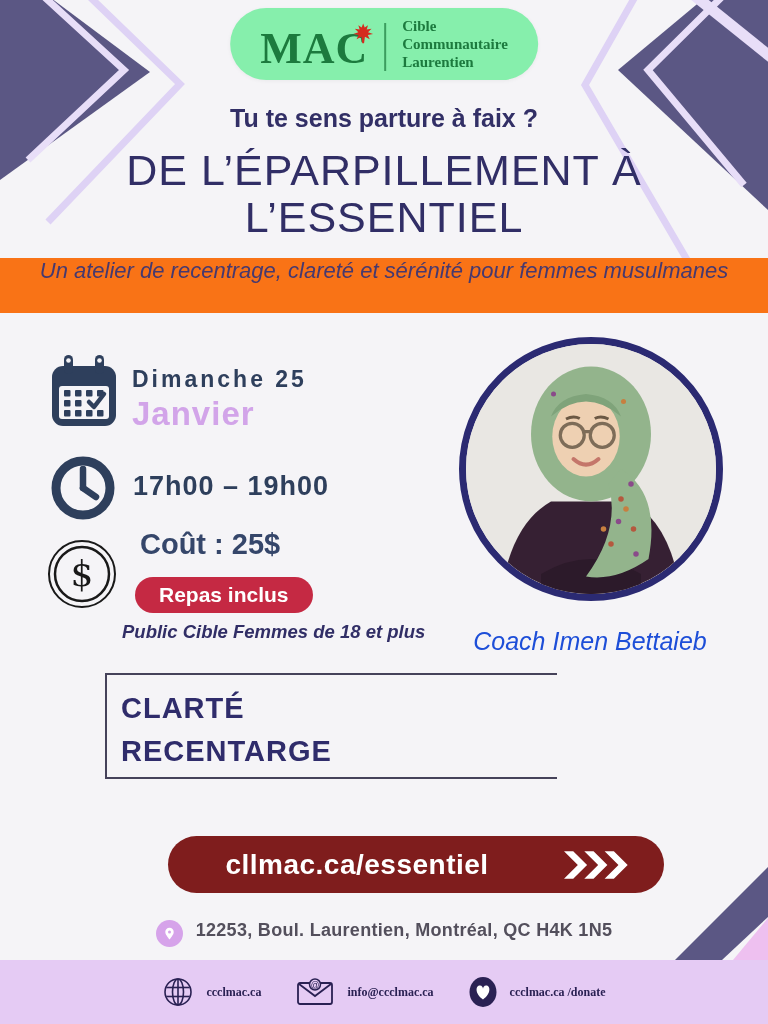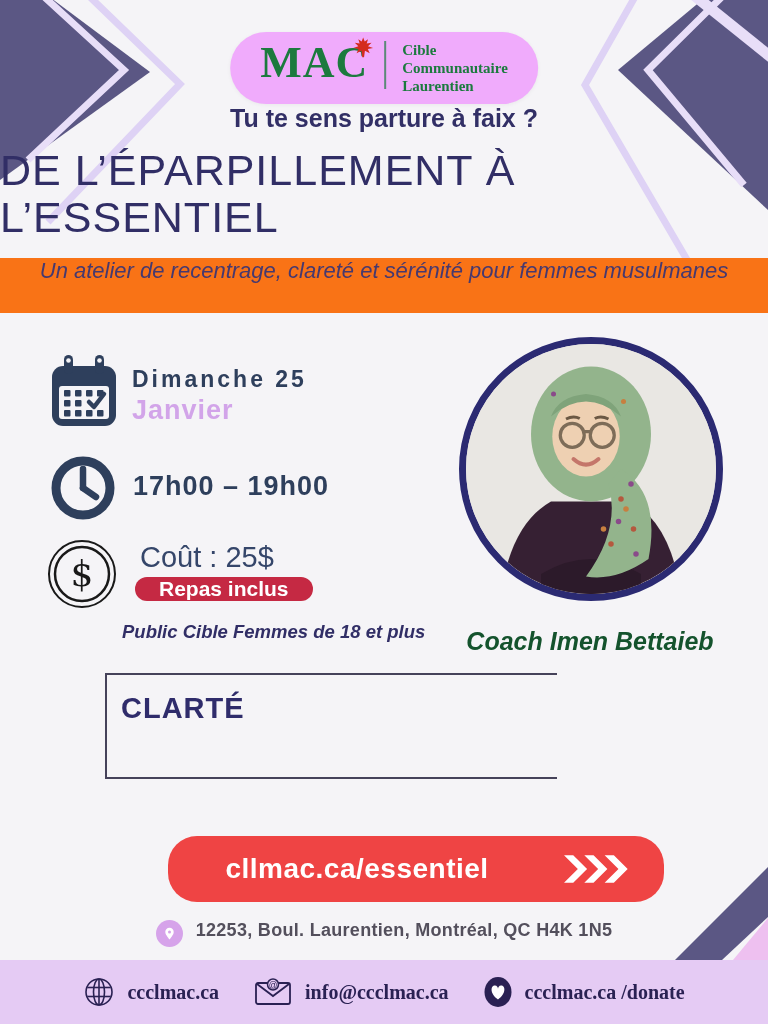--- a/index.html
+++ b/index.html
@@ -10,89 +10,89 @@
   }
   .abs { position:absolute; }
 
   
   .corner-tl { left:0; top:0; }
   .corner-tr { right:0; top:0; }
   .corner-br { right:0; bottom:64px; }
 
   
   .logo-pill {
-    top:32px; left:50%; transform:translateX(-50%);
-    background:#f0abfc; border-radius:40px; padding:9px 30px;
-    display:flex; align-items:flex-start; gap:16px;
+    top:8px; left:50%; transform:translateX(-50%);
+    background:#86efac; border-radius:40px; padding:9px 30px;
+    display:flex; align-items:flex-end; gap:16px;
     box-shadow:0 1px 4px rgba(0,0,0,0.05);
   }
   .logo-mark { position:relative; font-family:"Liberation Serif", serif;
     font-size:44px; font-weight:bold; color:#1c7a3e; letter-spacing:1px; line-height:1; }
   .maple { position:absolute; right:-6px; top:-4px; }
   .logo-divider { width:2px; height:48px; background:#1c7a3e; opacity:.7; }
   .logo-org { font-family:"Liberation Serif", serif; font-weight:bold;
     color:#1c7a3e; font-size:15px; line-height:1.2; }
 
   .tagline { top:104px; width:100%; text-align:center;
     font-size:25px; font-weight:bold; color:#322f66; }
-  .title { top:147px; width:100%; 
+  .title { top:147px; width:100%; text-align:center;
     font-size:43px; color:#312e66; letter-spacing:1px; line-height:1.1;
     font-family:"Liberation Sans", sans-serif; }
 
   .banner { top:258px; width:100%; height:55px; background:#f97316;
     display:flex; align-items:flex-start; justify-content:center; }
   .banner span { font-size:22px; font-style:italic; color:#46396f; font-weight:500; }
 
   
   .cal-icon { left:44px; top:350px; }
   .date-texts { left:132px; top:366px; }
   .date-day { font-size:23px; font-weight:bold; color:#2e3f5c; letter-spacing:3px; }
-  .date-month { font-size:27px; font-weight:bold; color:#d2a4e9; letter-spacing:1px; margin-top:2px; }
+  .date-month { font-size:33px; font-weight:bold; color:#d2a4e9; letter-spacing:1px; margin-top:2px; }
   .clock-icon { left:47px; top:452px; }
   .time-text { left:133px; top:471px; font-size:27px; font-weight:bold; color:#2e3f5c; letter-spacing:1px; }
   .dollar-icon { left:46px; top:538px; }
-  .cost-text { left:140px; top:541px; font-size:29px; font-weight:normal; color:#35466a; }
+  .cost-text { left:140px; top:528px; font-size:29px; font-weight:bold; color:#35466a; }
   .meal-pill { left:135px; top:577px; background:#c52943; color:#fff;
-    font-size:21px; font-weight:bold; padding:0 24px; border-radius:20px; }
+    font-size:21px; font-weight:bold; padding:6px 24px; border-radius:20px; }
   .audience { left:122px; top:621px; font-size:18.5px; font-weight:bold;
     font-style:italic; color:#312e66; }
 
   
   .photo-wrap { left:459px; top:337px; width:264px; height:264px;
     border:7px solid #2b2a72; border-radius:50%; overflow:hidden; background:#e9e7e3; }
   .photo-wrap svg { display:block; width:100%; height:100%; }
   .coach-name { left:425px; top:627px; width:330px; text-align:center;
-    font-size:25px; font-weight:bold; font-style:italic; color:#14532d; }
+    font-size:25px; font-weight:normal; font-style:italic; color:#1d4ed8; }
 
   
   .keywords-box { left:105px; top:673px; width:452px; height:106px;
     border-left:2px solid #45425a; border-top:2px solid #45425a; border-bottom:2px solid #45425a;
     padding:12px 0 0 14px; }
   .keyword { font-size:29px; font-weight:bold; color:#2f2c6b; letter-spacing:1px; line-height:43px; }
 
   
-  .cta-button { left:168px; top:836px; width:496px; height:66px;
-    background:#ef4444; border-radius:29px; display:flex; align-items:center;
+  .cta-button { left:168px; top:836px; width:496px; height:57px;
+    background:#7f1d1d; border-radius:29px; display:flex; align-items:center;
     justify-content:center; padding-right:118px; cursor:pointer; }
   .cta-button span { color:#fff; font-size:28px; font-weight:bold; letter-spacing:.5px; }
   .cta-chevrons { position:absolute; right:28px; top:50%; transform:translateY(-50%); }
 
   
   .address-row { top:920px; width:100%; display:flex; align-items:flex-start;
     justify-content:center; gap:13px; }
   .pin-badge { width:27px; height:27px; border-radius:50%; background:#d6a3ea;
     display:flex; align-items:center; justify-content:center; }
   .address-text { font-size:18px; font-weight:bold; color:#534f5c; letter-spacing:.3px; }
 
   
   .footer { bottom:0; width:100%; height:64px; background:#e5cbf4;
     display:flex; align-items:center; justify-content:center; gap:34px; }
   .footer-item { display:flex; align-items:center; gap:12px; cursor:pointer; }
   .footer-label { font-family:"Liberation Serif", serif; font-weight:bold;
-    font-size:20px; color:#2a2153; }
+    font-size:12px; color:#2a2153; }
 </style>
 </head>
 <body>
 
 <div class="poster">
 
   <svg class="abs corner-tl" width="200" height="235" viewBox="0 0 200 235">
     <polygon points="0,-40 150,72 0,180" fill="#5b5784"></polygon>
     <polyline points="28,-18 124,70 28,160" fill="none" stroke="#e8def8" stroke-width="7"></polyline>
     <polyline points="62,-30 180,84 48,222" fill="none" stroke="#ded2f5" stroke-width="7"></polyline>
@@ -205,20 +205,21 @@
       <line x1="47.2" y1="35" x2="50" y2="35" stroke="#7d6c58" stroke-width="1.3"></line>
       <path d="M40,30 Q43,28.5 45.5,29.8" fill="none" stroke="#6b5844" stroke-width="1.2"></path>
       <path d="M51.5,29.8 Q54,28.5 57,30" fill="none" stroke="#6b5844" stroke-width="1.2"></path>
       <path d="M43,46 Q48,50.5 53,46" fill="none" stroke="#c4766a" stroke-width="1.6" stroke-linecap="round"></path>
     </svg>
   </div>
   <div class="abs coach-name">Coach Imen Bettaieb</div>
 
   <div class="abs keywords-box">
     <div class="keyword">CLARTÉ</div>
+    <div class="keyword">RECENTARGE</div>
   </div>
 
   <div class="abs cta-button">
     <span>cllmac.ca/essentiel</span>
     <svg class="cta-chevrons" width="72" height="28" viewBox="0 0 78 30">
       <g fill="#ffffff">
         <path d="M0,0 h10 l15,15 l-15,15 h-10 l15,-15 Z"></path>
         <path d="M22,0 h10 l15,15 l-15,15 h-10 l15,-15 Z"></path>
         <path d="M44,0 h10 l15,15 l-15,15 h-10 l15,-15 Z"></path>
       </g>

